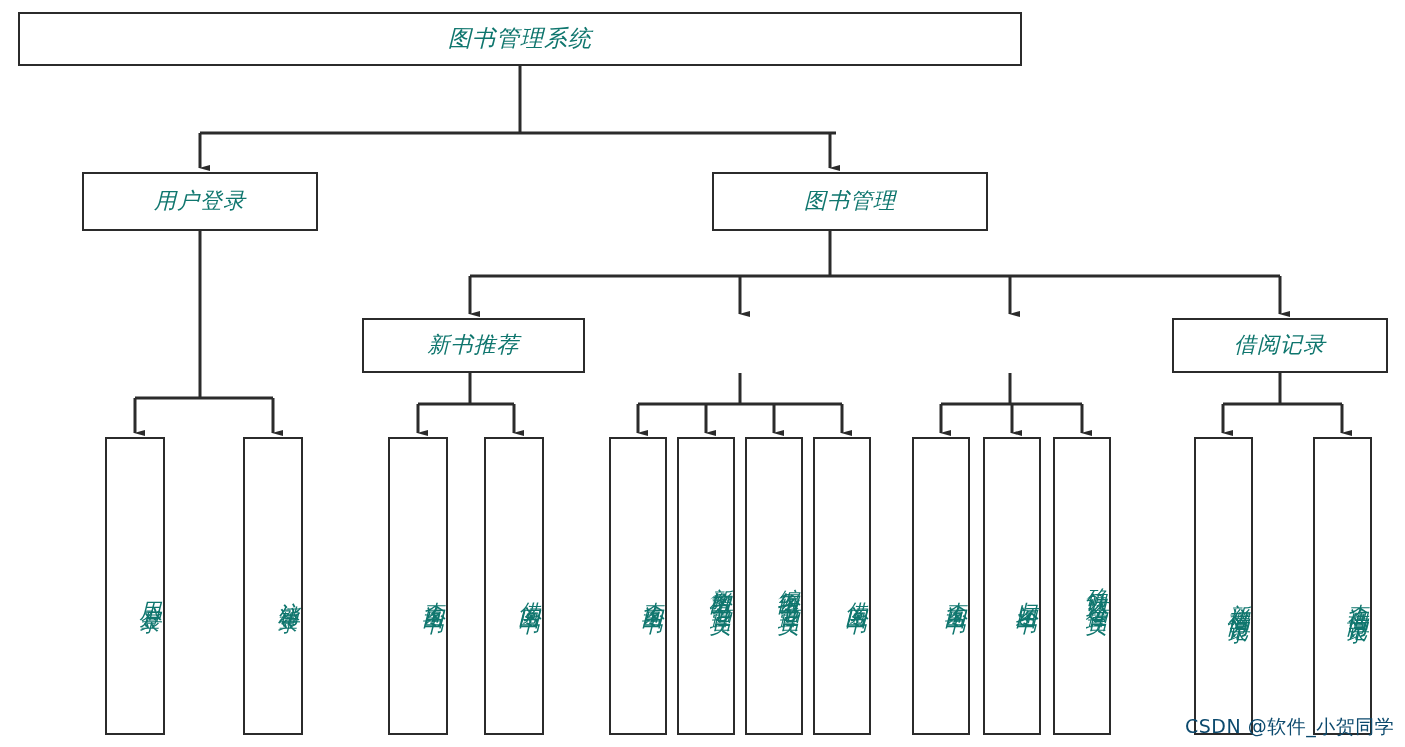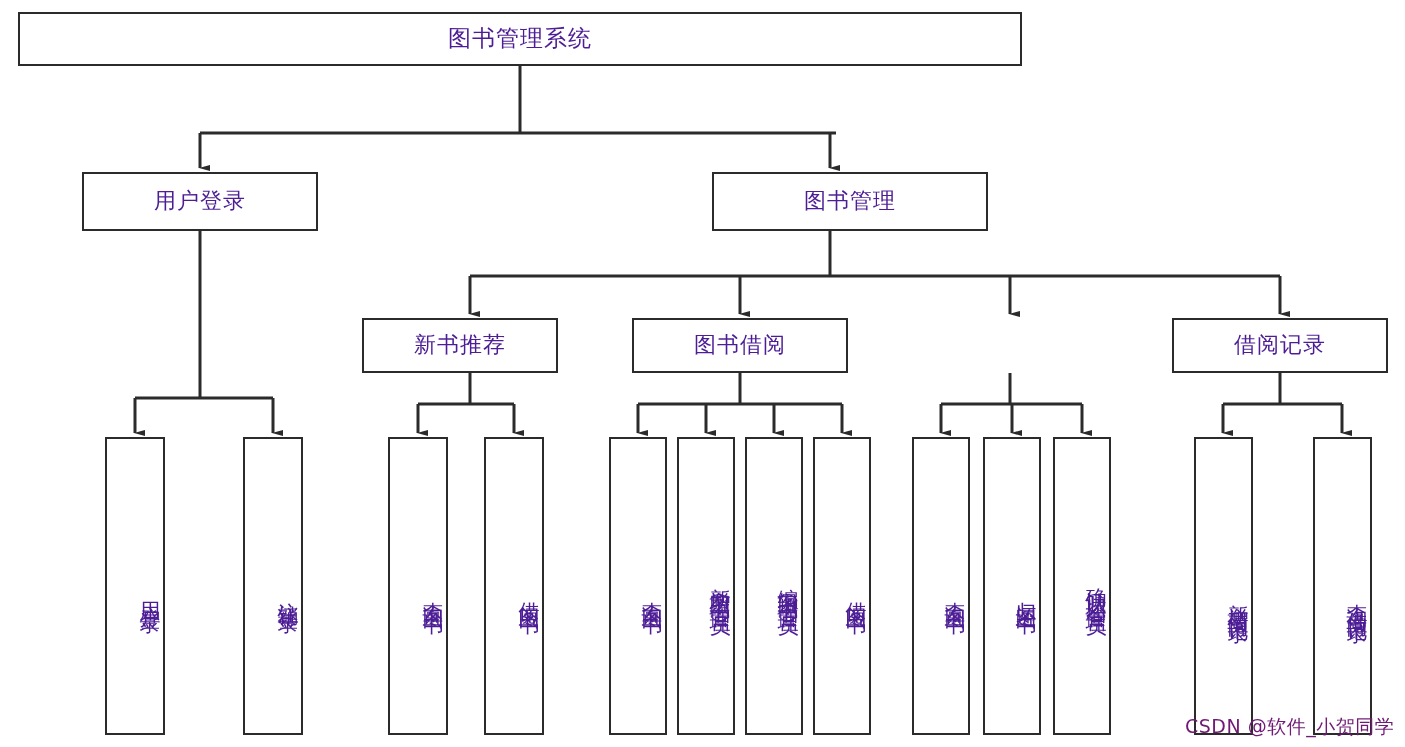--- a/index.html
+++ b/index.html
@@ -19,21 +19,22 @@
     overflow: hidden;
   }
   .node {
     position: absolute;
     box-sizing: border-box;
     border: 2.5px solid #2b2b2b;
     background: #ffffff;
     display: flex;
     align-items: center;
     justify-content: center;
-    color: #4c1d95;
+    color: #0f766e;
+    font-style: italic;
   }
   .node.h {
     font-size: 22px;
     line-height: 1.2;
     letter-spacing: 1px;
     white-space: nowrap;
   }
   .node.root {
     font-size: 23px;
   }
@@ -58,21 +59,21 @@
     top: 0;
     width: 1405px;
     height: 747px;
     pointer-events: none;
   }
   .watermark {
     position: absolute;
     left: 1185px;
     top: 714px;
     font-size: 19px;
-    color: #701a75;
+    color: #0c4a6e;
     white-space: nowrap;
     letter-spacing: 0.5px;
   }
 </style>
 </head>
 <body>
 
 <div id="canvas">
 
   <svg class="links" viewBox="0 0 1405 747" xmlns="http://www.w3.org/2000/svg">
@@ -129,25 +130,22 @@
     <span>图书管理系统</span>
   </div>
 
   <div class="node h" style="left:82px; top:172px; width:236px; height:59px;">
     <span>用户登录</span>
   </div>
   <div class="node h" style="left:712px; top:172px; width:276px; height:59px;">
     <span>图书管理</span>
   </div>
 
-  <div class="node h" style="left:362px; top:318px; width:196px; height:55px;">
+  <div class="node h" style="left:362px; top:318px; width:223px; height:55px;">
     <span>新书推荐</span>
-  </div>
-  <div class="node h" style="left:632px; top:318px; width:216px; height:55px;">
-    <span>图书借阅</span>
   </div>
   <div class="node h" style="left:1172px; top:318px; width:216px; height:55px;">
     <span>借阅记录</span>
   </div>
 
   <div class="node v" style="left:105px; top:437px; width:60px; height:298px;">
     <span class="vtext">用户登录</span>
   </div>
   <div class="node v" style="left:243px; top:437px; width:60px; height:298px;">
     <span class="vtext">注销登录</span>

